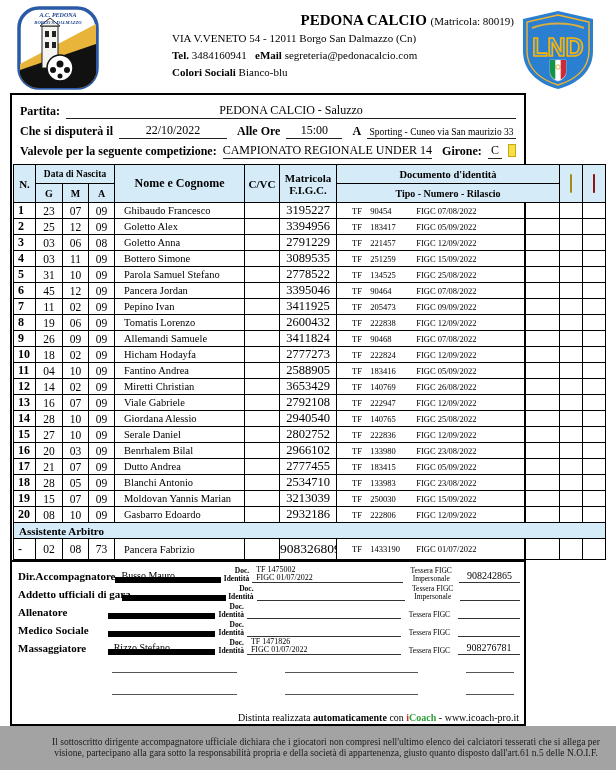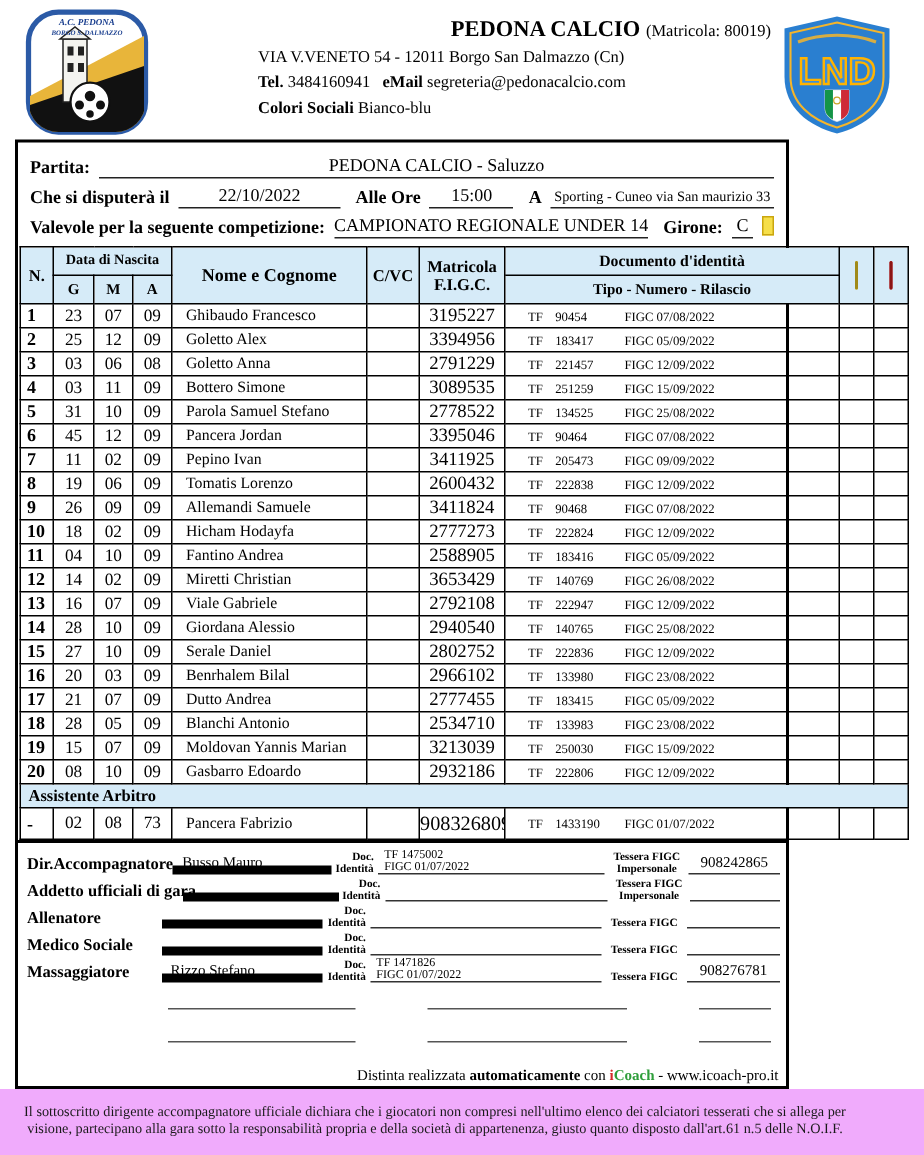--- a/index.html
+++ b/index.html
@@ -53,37 +53,37 @@
   tr.assist-row td { height:21px; }
   tr.assist-row td.c-matr { font-size:13.5px; }
 
   
   .officials { border-top:2px solid #000; padding:3px 4px 0 6px; }
   .of-row { display:flex; align-items:flex-end; height:18px; margin-bottom:0; }
   .of-label { width:104px; font-weight:bold; font-size:11px; white-space:nowrap; padding-bottom:1px; }
   .of-name { width:124px; border-bottom:6px solid #000000; font-size:10px; padding-left:6px; height:13px; }
   .of-doclabel { width:36px; font-weight:bold; font-size:7.5px; line-height:7.5px; text-align:right; padding:0 3px 1px 0; white-space:normal; }
   .of-doc { width:178px; border-bottom:1px solid #333; font-size:8px; line-height:8px; padding-left:4px; white-space:pre-line; min-height:10px; }
-  .of-tesslabel { width:66px; font-weight:bold; font-size:7.5px; line-height:7.5px; text-align:center; padding-bottom:1px; white-space:normal; }
+  .of-tesslabel { width:66px; font-weight:normal; font-size:7.5px; line-height:7.5px; text-align:center; padding-bottom:1px; white-space:normal; }
   .of-tess { width:72px; border-bottom:1px solid #333; font-size:10px; text-align:center; height:13px; }
 
   
   .sig-row { height:22px; position:relative; }
   .sig-line { position:absolute; bottom:4px; border-bottom:1.5px solid #555; height:1px; }
   .sig-l { left:100px; width:125px; }
   .sig-c { left:273px; width:133px; }
   .sig-r { left:454px; width:48px; }
 
   .made-with { position:absolute; right:5px; bottom:1px; font-size:10px; }
   .made-with b { font-weight:bold; }
   .brand { display:inline-block; color:#2e9e3a; font-weight:bold; }
   .brand::first-letter { color:#d42b2b; }
 
   
-  .disclaimer-band { position:absolute; left:0; top:726px; width:616px; height:44px; background:#f0abfc; display:flex; align-items:center; justify-content:flex-start; }
+  .disclaimer-band { position:absolute; left:0; top:726px; width:616px; height:44px; background:#a3a3a3; display:flex; align-items:center; justify-content:flex-end; }
   .disclaimer { font-size:9.5px; text-align:center; width:580px; line-height:11.5px; color:#1a1a1a; }
 </style>
 </head>
 <body>
 
 <div class="letterhead">
   <svg class="club-badge" viewBox="0 0 84 84">
     <defs>
         <clipPath id="badgeclip">
           <rect x="3" y="2" width="78" height="80" rx="20"></rect>

